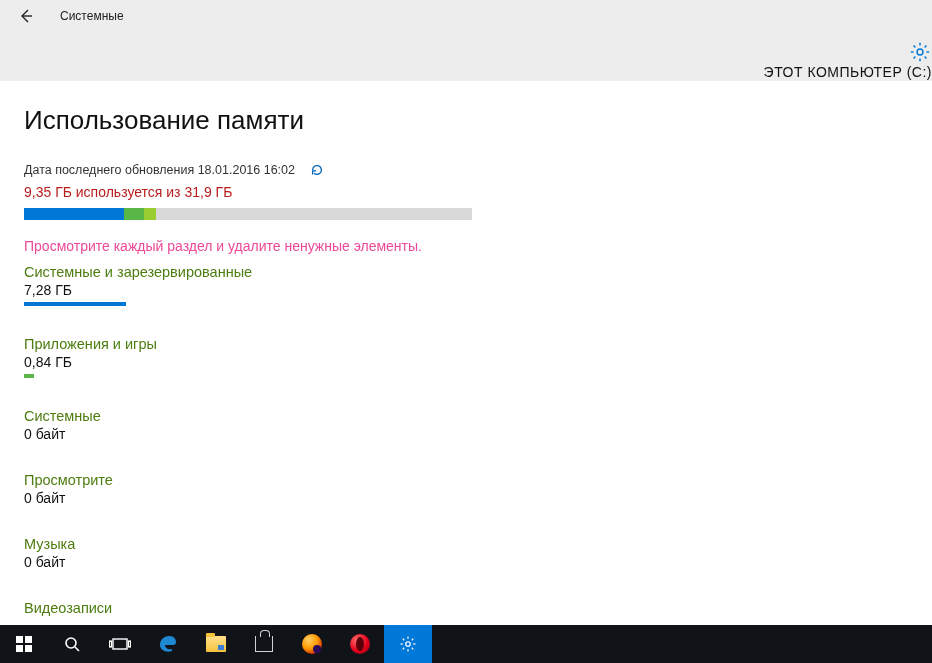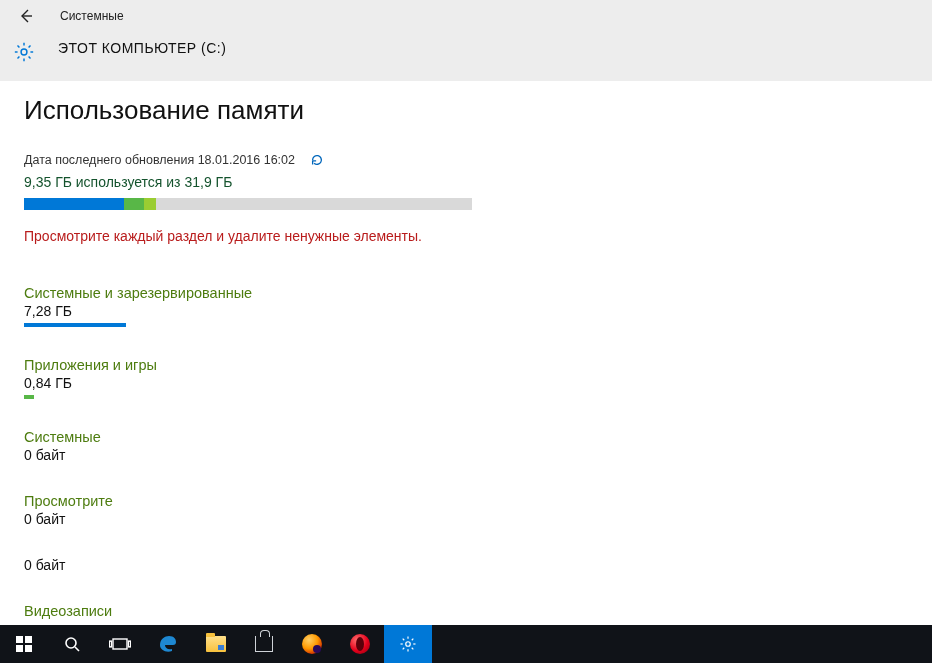--- a/index.html
+++ b/index.html
@@ -21,37 +21,38 @@
     display: flex; align-items: center; justify-content: center;
     cursor: pointer;
   }
   .header-top .title-small {
     margin-left: 24px;
     font-size: 12px;
     color: #222;
   }
   .header-row2 {
     display: flex;
-    align-items: flex-start;
+    align-items: flex-end;
     padding-left: 12px;
     margin-top: 8px;
+    flex-direction: column;
   }
   .gear-icon {
     width: 24px; height: 24px;
     display: flex; align-items: center; justify-content: center;
     color: #0078d7;
   }
   .drive-title {
     margin-left: 22px;
     font-size: 14px;
     letter-spacing: 0.5px;
     color: #111;
   }
   .content {
-    padding: 14px 24px 0 24px;
+    padding: 24px 24px 0 24px;
   }
   .page-h1 {
     font-size: 26px;
     font-weight: 400;
     color: #111;
     margin-bottom: 26px;
   }
   .meta-row {
     display: flex;
     align-items: center;
@@ -60,38 +61,38 @@
     margin-bottom: 6px;
   }
   .refresh-icon {
     margin-left: 14px;
     width: 16px; height: 16px;
     display: flex; align-items: center; justify-content: center;
     cursor: pointer;
   }
   .usage-line {
     font-size: 14px;
-    color: #14532d;
+    color: #b91c1c;
     margin-bottom: 8px;
   }
   .big-bar {
     width: 448px;
     height: 12px;
     background: #d9d9d9;
     display: flex;
     margin-bottom: 18px;
   }
   .seg { height: 100%; }
   .seg-blue  { background: #0078d7; width: 100px; }
   .seg-green { background: #58b747; width: 20px; }
   .seg-lime  { background: #9acd32; width: 12px; }
   .help-text {
     font-size: 14px;
-    color: #b91c1c;
-    margin-bottom: 41px;
+    color: #ec4899;
+    margin-bottom: 10px;
   }
   .cat {
     margin-bottom: 30px;
     cursor: pointer;
   }
   .cat-title { font-size: 14.5px; color: #4d7c0f; margin-bottom: 2px; }
   .cat-val   { font-size: 14px; color: #111; }
   .cat-bar {
     width: 448px;
     height: 4px;
@@ -243,20 +244,21 @@
     <div class="cat-title">Системные</div>
     <div class="cat-val">0 байт</div>
   </div>
 
   <div class="cat">
     <div class="cat-title">Просмотрите</div>
     <div class="cat-val">0 байт</div>
   </div>
 
   <div class="cat">
+    <div class="cat-title">Музыка</div>
     <div class="cat-val">0 байт</div>
   </div>
 
   <div class="cat" style="margin-bottom:0">
     <div class="cat-title">Видеозаписи</div>
   </div>
 </div>
 
 <div class="taskbar">
   <div class="tb-btn">

